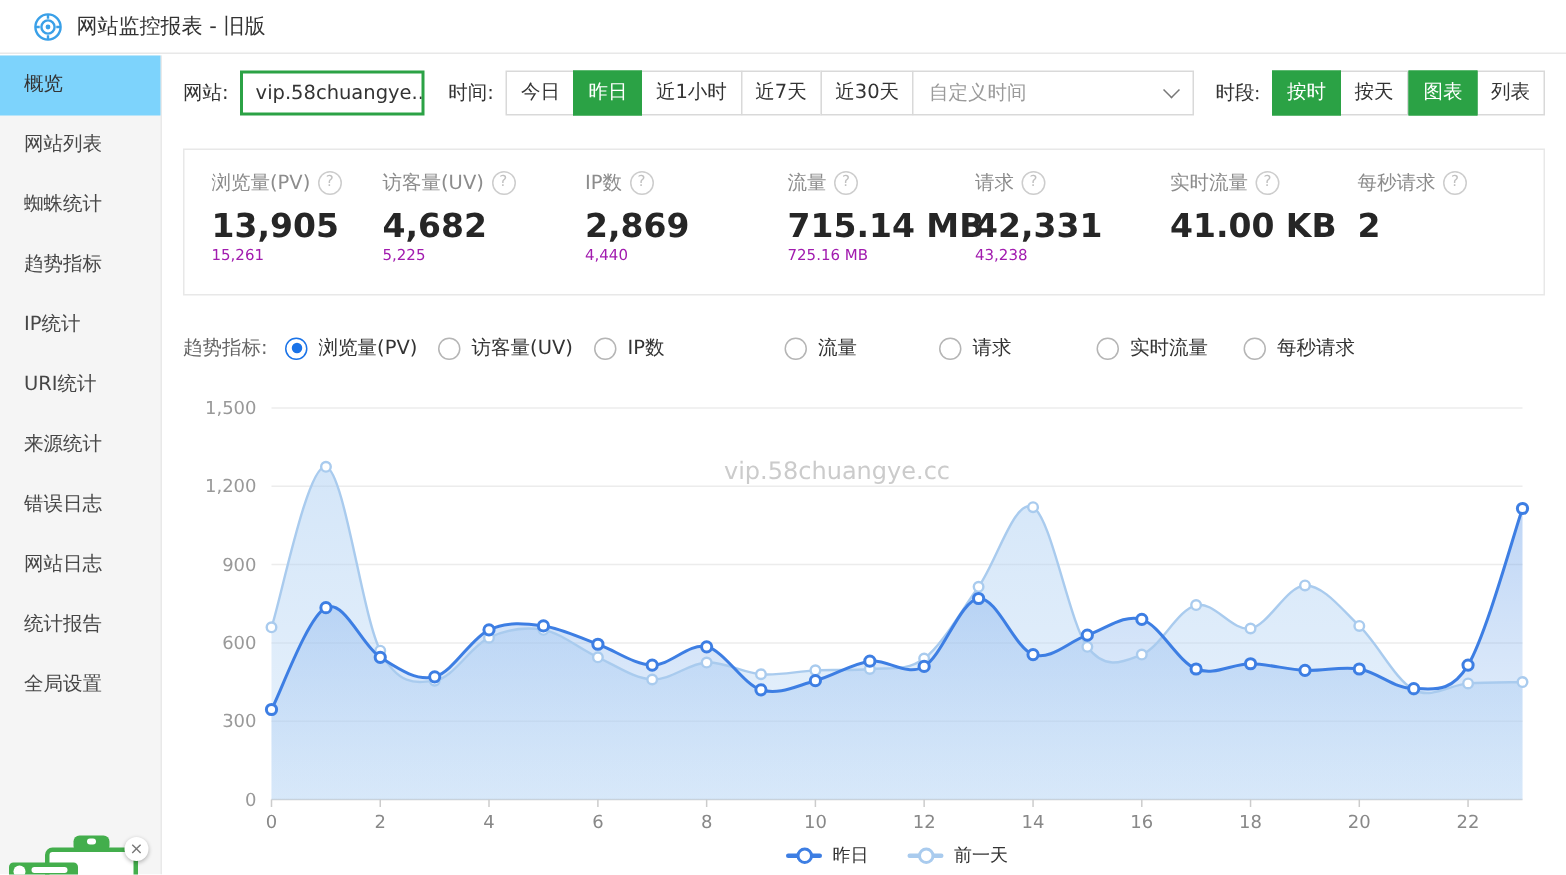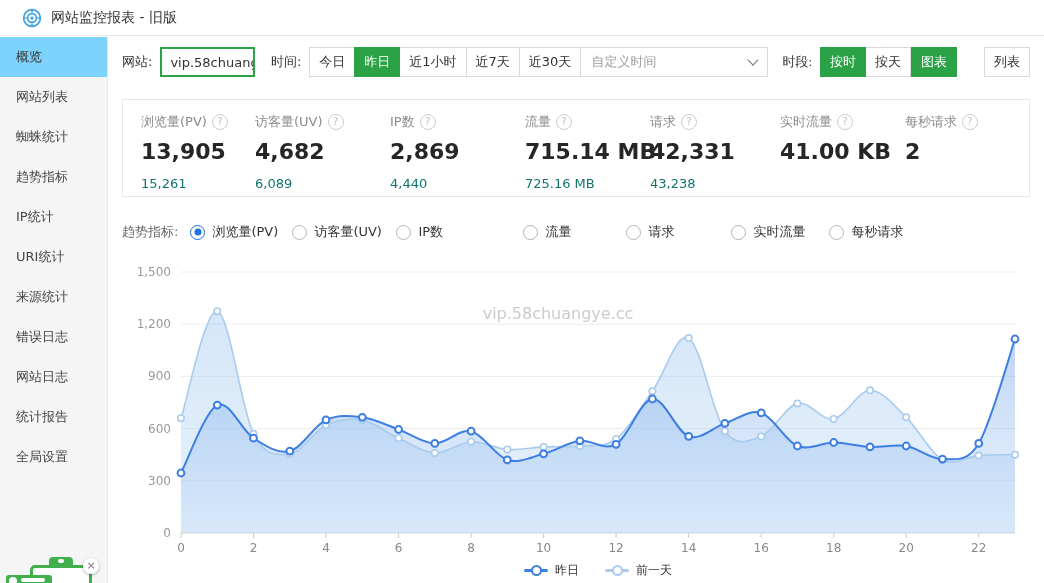--- a/index.html
+++ b/index.html
@@ -29,37 +29,37 @@
   .btn-group{display:flex;}
   .btn{height:30px;line-height:28px;padding:0 9px;border:1px solid #d9d9d9;background:#fff;
        color:#333;font-size:13px;box-sizing:border-box;margin-left:-1px;cursor:pointer;white-space:nowrap;}
   .btn:first-child{margin-left:0;}
   .btn.active{background:#2ba245;border-color:#2ba245;color:#fff;position:relative;z-index:1;}
   .custom-select{width:188px;height:30px;border:1px solid #d9d9d9;margin-left:-1px;
                  display:flex;align-items:center;justify-content:space-between;padding:0 10px;
                  color:#9b9b9b;box-sizing:border-box;background:#fff;cursor:pointer;}
   .chev{width:7px;height:7px;border-right:1.5px solid #777;border-bottom:1.5px solid #777;
         transform:rotate(45deg);margin-top:-4px;flex-shrink:0;}
-  .view-group{margin-left:auto;gap:28px;}
+  .view-group{margin-left:auto;}
   
   .stats-box{position:absolute;top:62px;left:14px;right:14px;height:98px;border:1px solid #e8e8e8;
              box-sizing:border-box;display:flex;padding:13px 0 0 18px;}
   .stat-col{flex-shrink:0;}
   .stat-col:nth-child(1){width:114px;}
   .stat-col:nth-child(2){width:135px;}
   .stat-col:nth-child(3){width:135px;}
   .stat-col:nth-child(4){width:125px;}
   .stat-col:nth-child(5){width:130px;}
   .stat-col:nth-child(6){width:125px;}
   .stat-label{font-size:13px;color:#8c8c8c;display:flex;align-items:center;white-space:nowrap;}
   .q-icon{width:14px;height:14px;border:1px solid #cdcdcd;border-radius:50%;margin-left:5px;
           display:inline-flex;align-items:center;justify-content:center;flex-shrink:0;}
   .q-icon::after{content:"?";font-size:10px;color:#c0c0c0;line-height:1;}
   .stat-value{font-size:22px;color:#262626;font-weight:600;margin-top:8px;white-space:nowrap;}
-  .stat-sub{font-size:13px;color:#0f766e;margin-top:12px;min-height:15px;white-space:nowrap;}
+  .stat-sub{font-size:10px;color:#a21caf;margin-top:1px;min-height:15px;white-space:nowrap;}
   
   .trend-row{position:absolute;top:186px;left:14px;display:flex;align-items:center;font-size:13px;color:#333;}
   .trend-label{color:#666;margin-right:12px;white-space:nowrap;}
   .t-opt{display:flex;align-items:center;flex-shrink:0;white-space:nowrap;cursor:pointer;}
   .t-opt:nth-child(2){width:102px;}
   .t-opt:nth-child(3){width:104px;}
   .t-opt:nth-child(4){width:127px;}
   .t-opt:nth-child(5){width:103px;}
   .t-opt:nth-child(6){width:105px;}
   .t-opt:nth-child(7){width:98px;}
@@ -157,21 +157,21 @@
         </div>
       <div class="stat-value">13,905</div>
       <div class="stat-sub">15,261</div>
     </div>
     <div class="stat-col">
       <div class="stat-label">
           <span>访客量(UV)</span>
           <span class="q-icon"></span>
         </div>
       <div class="stat-value">4,682</div>
-      <div class="stat-sub">6,089</div>
+      <div class="stat-sub">5,225</div>
     </div>
     <div class="stat-col">
       <div class="stat-label">
           <span>IP数</span>
           <span class="q-icon"></span>
         </div>
       <div class="stat-value">2,869</div>
       <div class="stat-sub">4,440</div>
     </div>
     <div class="stat-col">

